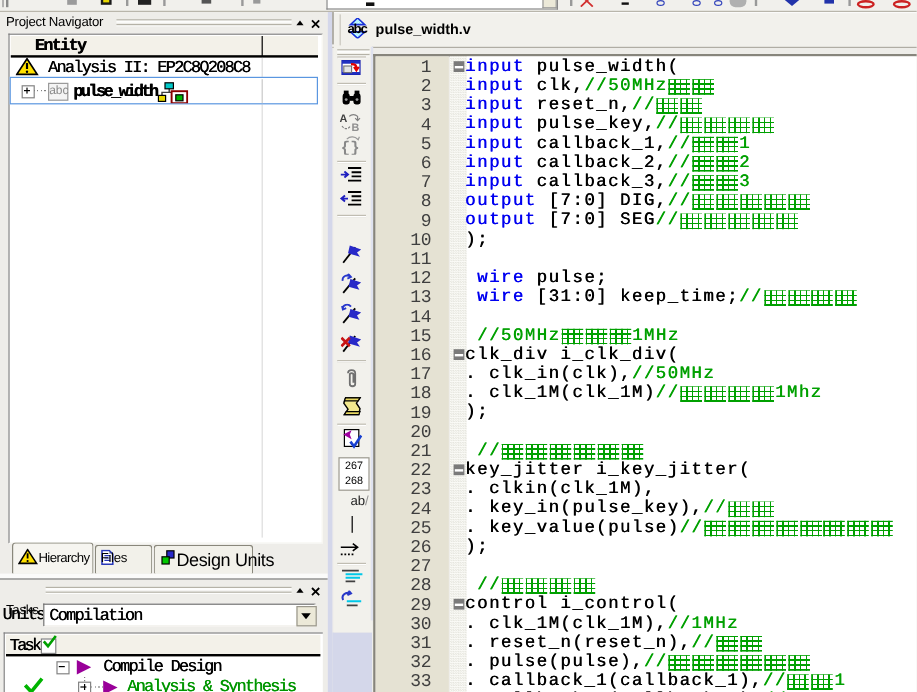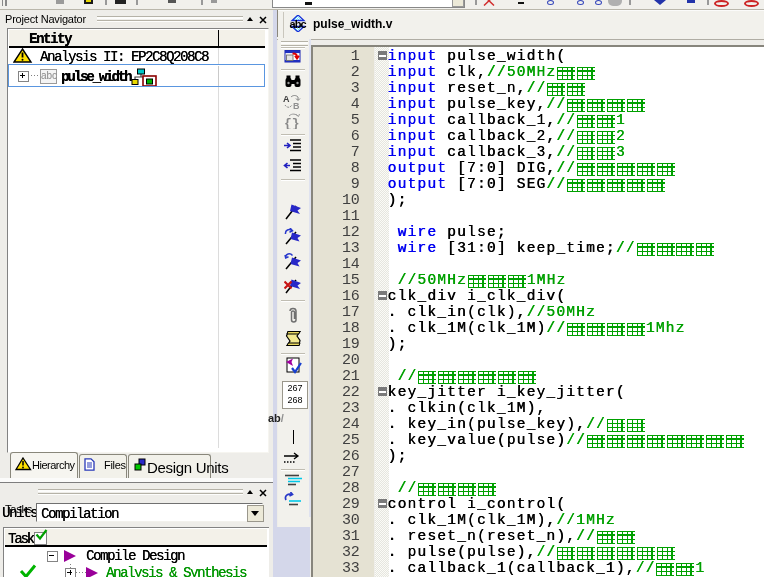--- a/index.html
+++ b/index.html
@@ -88,21 +88,21 @@
 <svg class="abs" width="17" height="14" style="left:15px;top:457px" viewBox="0 0 17 14">
  <path d="M8 1 L15.5 12.5 L1 12.5 Z" fill="#ffe000" stroke="#000" stroke-width="1.3"></path>
  <path d="M8 4 L8 8.5" stroke="#000" stroke-width="1.5"></path>
     <circle cx="8" cy="10.5" r="0.9" fill="#000"></circle>
 </svg>
 <div class="abs" style="left:32px;top:459px;font-size:11px;letter-spacing:-0.5px">Hierarchy</div>
 <svg class="abs" width="11" height="13" style="left:84px;top:458px" viewBox="0 0 11 13">
  <path d="M1 0.8 L7 0.8 L10 3.8 L10 12.2 L1 12.2 Z" fill="#fff" stroke="#2838b8" stroke-width="1.3"></path>
  <path d="M3 5 H8 M3 7 H8 M3 9 H8" stroke="#2838b8" stroke-width="1"></path>
 </svg>
-<div class="abs" style="left:104px;top:459px;font-size:11px;letter-spacing:-0.3px">Files</div>
+<div class="abs" style="left:84px;top:459px;font-size:11px;letter-spacing:-0.3px">Files</div>
 <svg class="abs" width="14" height="13" style="left:133px;top:458px" viewBox="0 0 14 13">
  <rect x="6" y="1" width="6" height="6" fill="#2828c8" stroke="#000" stroke-width="1"></rect>
  <rect x="2" y="6" width="6" height="6" fill="#00c800" stroke="#000" stroke-width="1"></rect>
 </svg>
 <div class="abs" style="left:147px;top:459px;font-size:15px;letter-spacing:-0.3px">Design Units</div>
 
 <div class="abs ptitle" style="left:5px;top:503px">Tasks</div>
 <div class="abs grip2" style="left:38px;top:489px;width:205px">
     <i></i>
     <i></i>
@@ -316,21 +316,21 @@
  <path d="M4 1.5 L16 1.5 L14.5 4 L3 4 Z" fill="#e8d860" stroke="#000" stroke-width="1"></path>
  <path d="M3 15.5 L15 15.5 L16 13 L4.5 13 Z" fill="#e8d860" stroke="#000" stroke-width="1"></path>
 </svg>
 <div class="abs sep" style="top:352.5px"></div>
 <svg class="abs" width="17" height="19" style="left:285px;top:357px" viewBox="0 0 17 19">
  <rect x="2" y="1" width="12" height="14" fill="#fff" stroke="#000" stroke-width="1"></rect>
  <path d="M1 5 L8 9 L6.5 5 L8 1.5 Z" fill="#a000a0"></path>
  <path d="M7 11 L10 15 L16 6" stroke="#1840d0" stroke-width="2.2" fill="none"></path>
 </svg>
 <div class="abs" style="left:282px;top:381px;width:24px;height:26px;background:#fff;border:1px solid #9a978c;font-family:'Liberation Sans';font-size:9px;line-height:12px;text-align:center;color:#000">267<br>268</div>
-<div class="abs" style="left:268px;top:412px;font-family:'Liberation Sans';font-size:11px;font-weight:bold;color:#222">ab<span style="color:#909090">/</span></div>
+<div class="abs" style="left:292px;top:412px;font-family:'Liberation Sans';font-size:11px;font-weight:normal;color:#222">ab<span style="color:#909090">/</span></div>
 <div class="abs" style="left:292.5px;top:430px;width:1.5px;height:14px;background:#000"></div>
 <svg class="abs" width="20" height="12" style="left:283px;top:452px" viewBox="0 0 20 12">
  <path d="M1 4 H14 M11 1 L15 4 L11 7" stroke="#000" stroke-width="1.3" fill="none"></path>
  <path d="M1 10 H12" stroke="#000" stroke-width="1.5" stroke-dasharray="1.5 1.5"></path>
 </svg>
 <div class="abs sep" style="top:468.5px"></div>
 <svg class="abs" width="20" height="14" style="left:283px;top:474px" viewBox="0 0 20 14">
  <path d="M2 1.5 H16" stroke="#404040" stroke-width="1.6"></path>
  <path d="M5 4.5 H19 M5 7.5 H17" stroke="#00c8e8" stroke-width="1.6"></path>
  <path d="M5 10.5 H13" stroke="#404040" stroke-width="1.6"></path>

